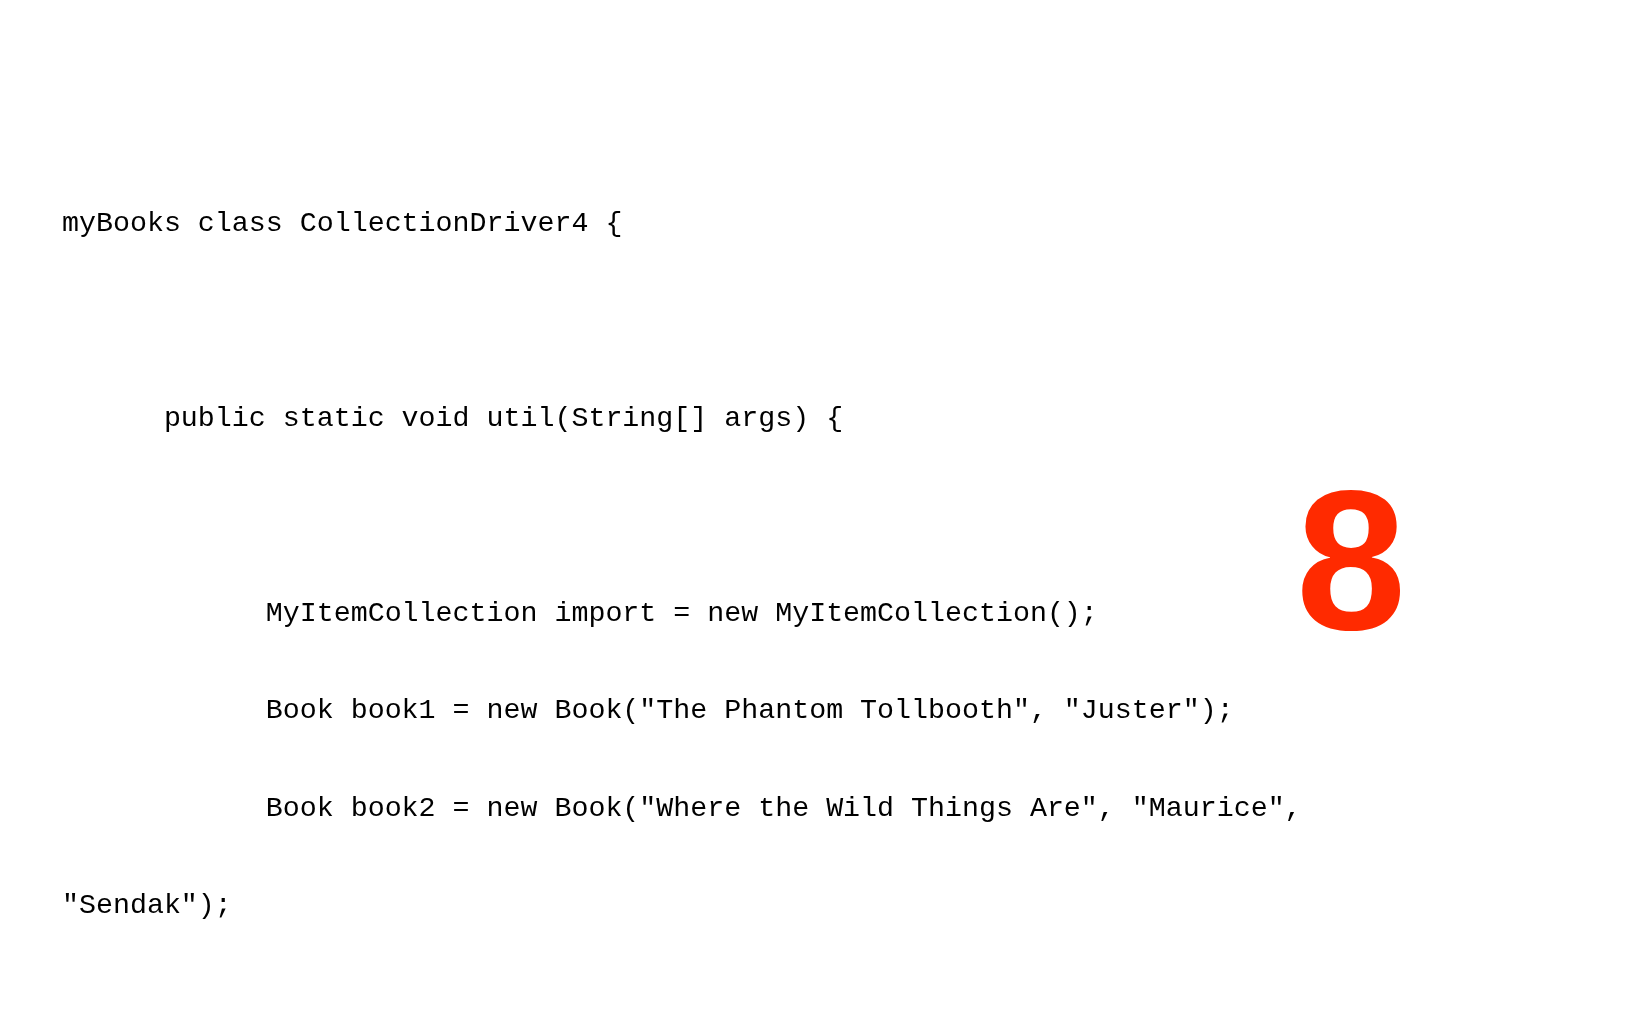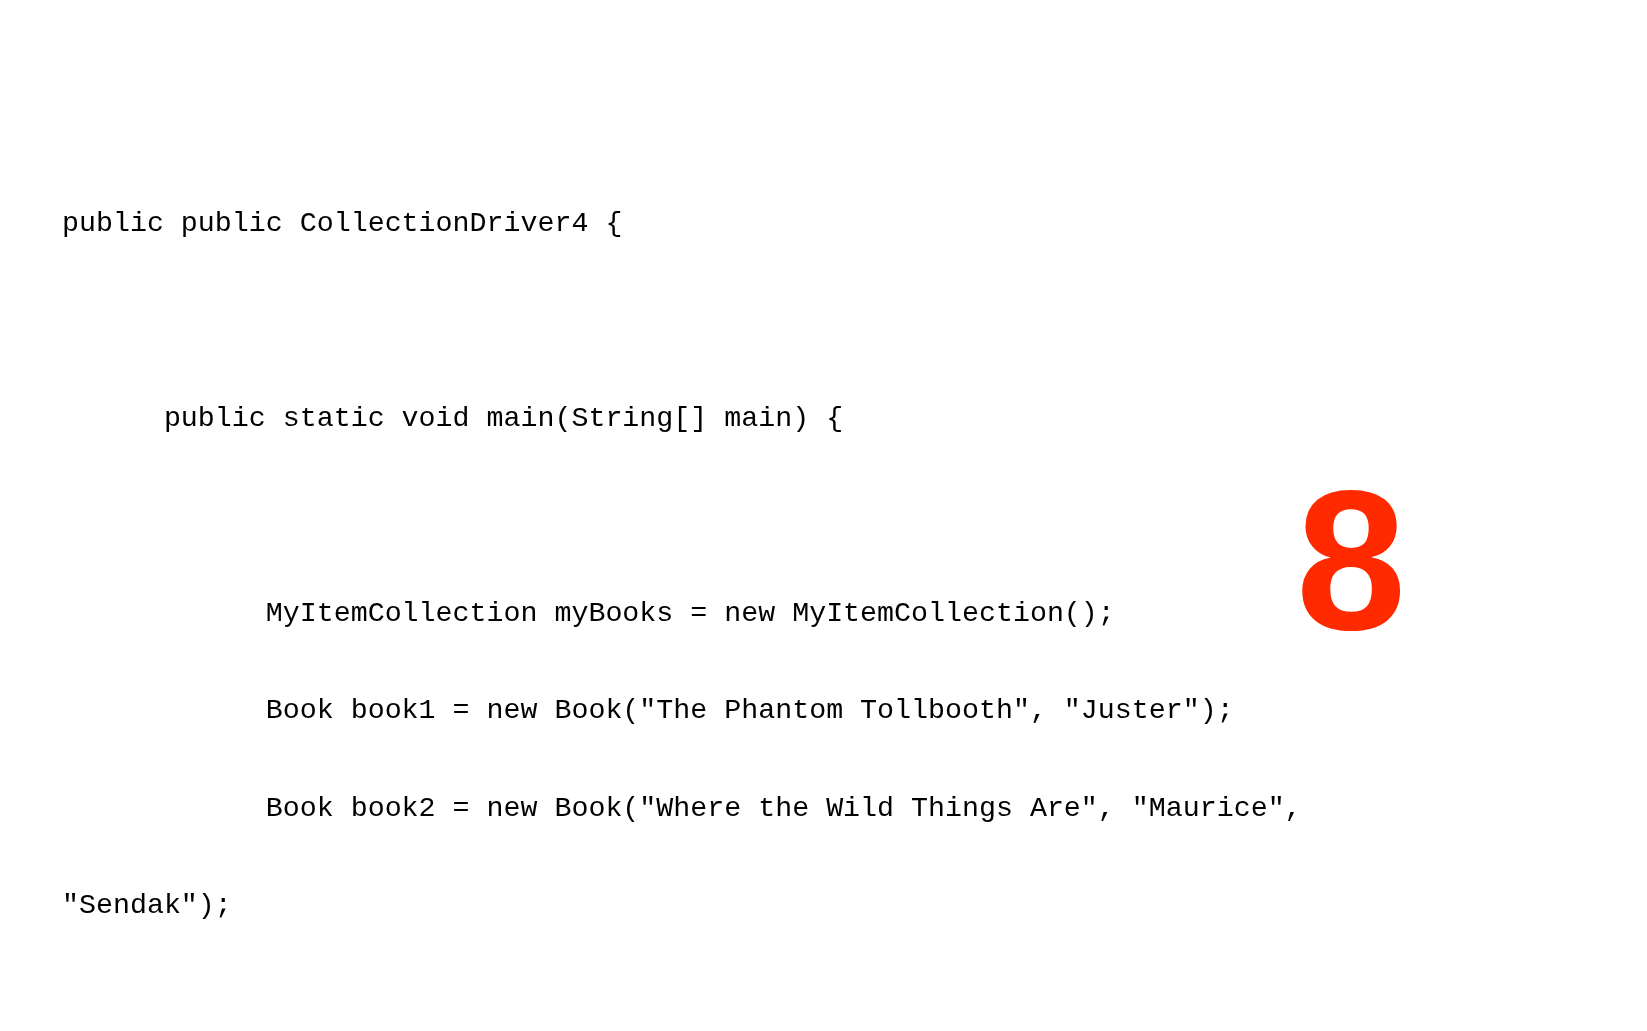--- a/index.html
+++ b/index.html
@@ -15,25 +15,25 @@
     position: absolute; left: 1296px; top: 462px;
     font-family: "Liberation Sans", "DejaVu Sans", sans-serif;
     font-weight: bold; font-size: 198px; line-height: 1; color: #ff2a00;
   }
 </style>
 </head>
 <body>
 
 <div class="code">
   <span class="line"></span>
-  <span class="line">public public CollectionDriver4 {</span>
+  <span class="line">myBooks class CollectionDriver4 {</span>
   <span class="line"></span>
-  <span class="line">      public static void main(String[] main) {</span>
+  <span class="line">      public static void util(String[] args) {</span>
   <span class="line"></span>
-  <span class="line">            MyItemCollection myBooks = new MyItemCollection();</span>
+  <span class="line">            MyItemCollection import = new MyItemCollection();</span>
   <span class="line">            Book book1 = new Book("The Phantom Tollbooth", "Juster");</span>
   <span class="line">            Book book2 = new Book("Where the Wild Things Are", "Maurice",</span>
   <span class="line">"Sendak");</span>
   
   
   
   
   
   
   

